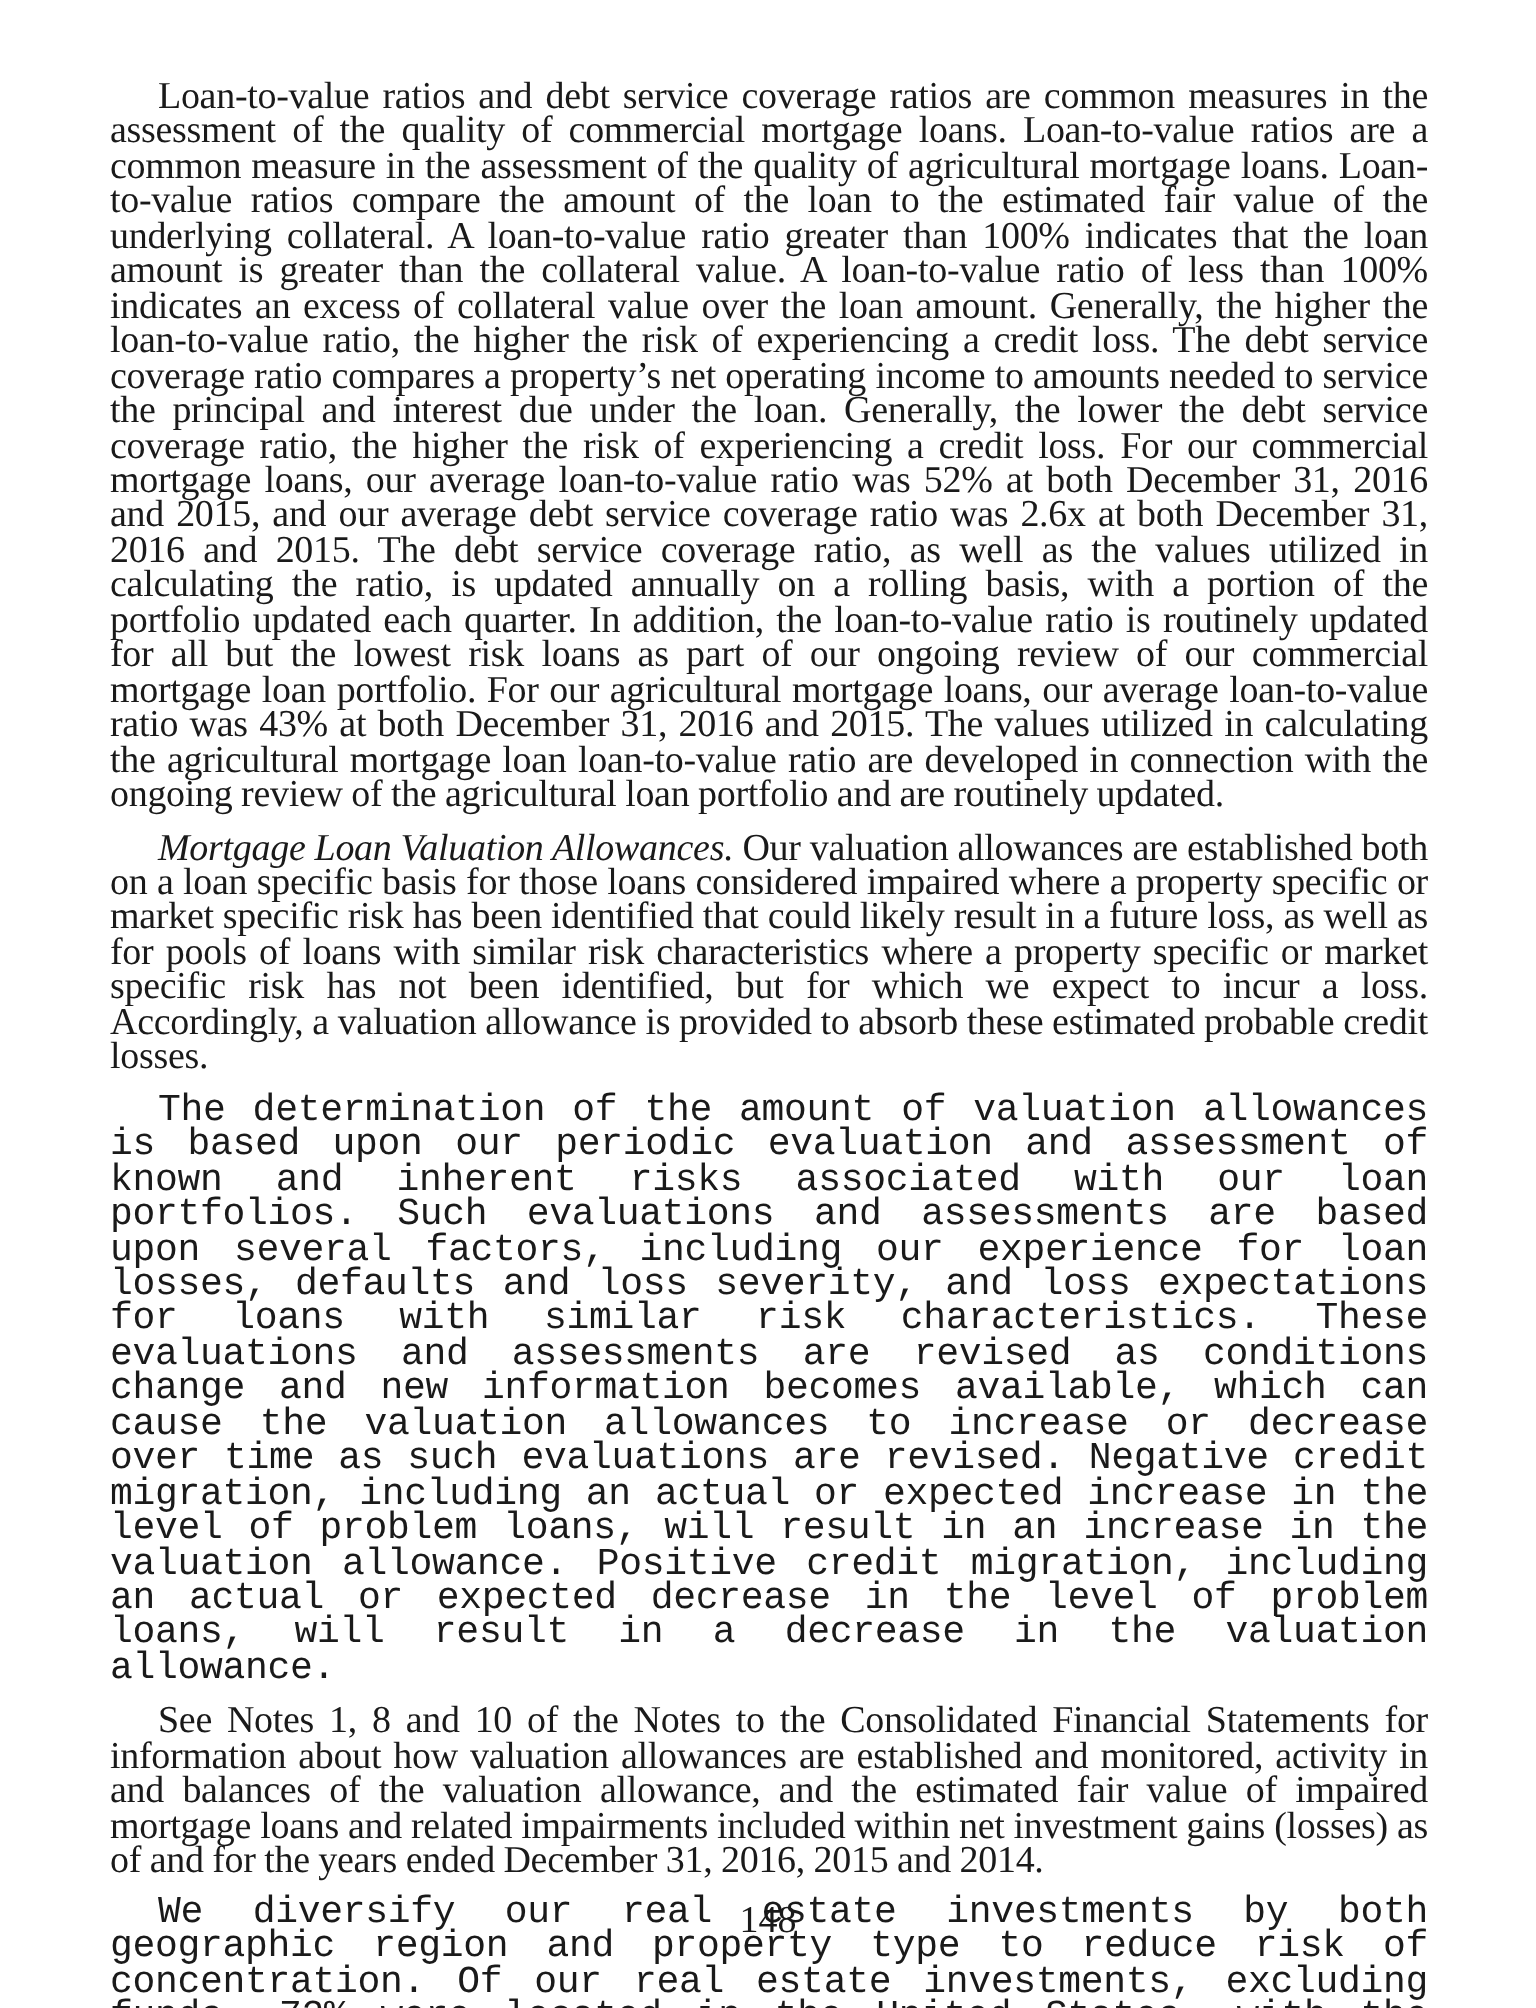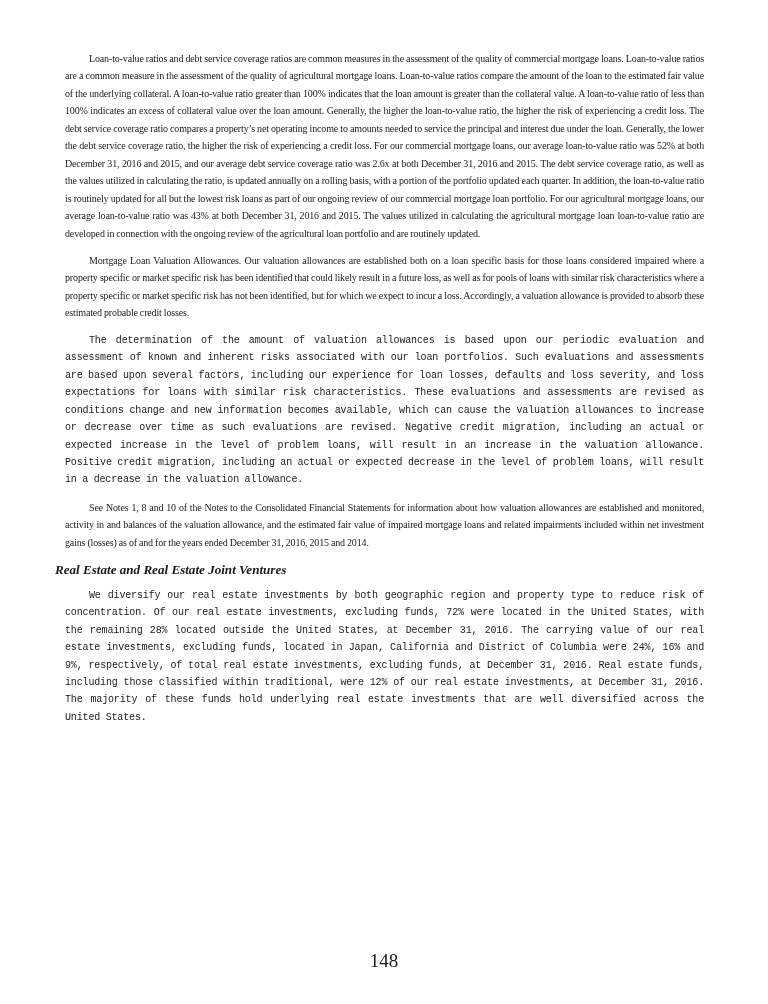--- a/index.html
+++ b/index.html
@@ -15,43 +15,43 @@
       font-family: "Liberation Serif", "DejaVu Serif", serif;
       color: #1a1a1a;
     }
     .page {
       position: absolute;
       left: 55px;
       top: 40px;
       width: 659px;
     }
     p {
-      margin: 10px;
-      font-size: 10px;
+      margin: 0;
+      font-size: 19px;
       line-height: 17.45px;
       text-align: justify;
       text-indent: 24px;
       letter-spacing: -0.15px;
       word-spacing: -0.3px;
     }
     p + p { margin-top: 9px; }
     .p1 { }
     .p2 { margin-top: 9px; }
     .p3 { margin-top: 9px; font-family: Liberation Mono, monospace; }
     .p4 { margin-top: 9px; }
     .section-heading {
       margin: 8px 0 0 0;
       font-size: 13.1px;
       line-height: 17.45px;
       font-weight: bold;
       font-style: italic;
       text-indent: 0;
     }
     .p5 { margin-top: 8px; font-family: Liberation Mono, monospace; }
-    .lead-in { }
+    .lead-in { font-style: italic; }
     .page-number {
       position: absolute;
       top: 950px;
       left: 0;
       width: 768px;
       text-align: center;
       font-size: 19px;
     }
   </style>
 </head>
@@ -59,18 +59,17 @@
 
 <div class="page">
   <p class="p1">Loan-to-value ratios and debt service coverage ratios are common measures in the assessment of the quality of commercial mortgage loans. Loan-to-value ratios are a common measure in the assessment of the quality of agricultural mortgage loans. Loan-to-value ratios compare the amount of the loan to the estimated fair value of the underlying collateral. A loan-to-value ratio greater than 100% indicates that the loan amount is greater than the collateral value. A loan-to-value ratio of less than 100% indicates an excess of collateral value over the loan amount. Generally, the higher the loan-to-value ratio, the higher the risk of experiencing a credit loss. The debt service coverage ratio compares a property’s net operating income to amounts needed to service the principal and interest due under the loan. Generally, the lower the debt service coverage ratio, the higher the risk of experiencing a credit loss. For our commercial mortgage loans, our average loan-to-value ratio was 52% at both December 31, 2016 and 2015, and our average debt service coverage ratio was 2.6x at both December 31, 2016 and 2015. The debt service coverage ratio, as well as the values utilized in calculating the ratio, is updated annually on a rolling basis, with a portion of the portfolio updated each quarter. In addition, the loan-to-value ratio is routinely updated for all but the lowest risk loans as part of our ongoing review of our commercial mortgage loan portfolio. For our agricultural mortgage loans, our average loan-to-value ratio was 43% at both December 31, 2016 and 2015. The values utilized in calculating the agricultural mortgage loan loan-to-value ratio are developed in connection with the ongoing review of the agricultural loan portfolio and are routinely updated.</p>
 
   <p class="p2"><span class="lead-in">Mortgage Loan Valuation Allowances.</span><span> Our valuation allowances are established both on a loan specific basis for those loans considered impaired where a property specific or market specific risk has been identified that could likely result in a future loss, as well as for pools of loans with similar risk characteristics where a property specific or market specific risk has not been identified, but for which we expect to incur a loss. Accordingly, a valuation allowance is provided to absorb these estimated probable credit losses.</span></p>
 
   <p class="p3">The determination of the amount of valuation allowances is based upon our periodic evaluation and assessment of known and inherent risks associated with our loan portfolios. Such evaluations and assessments are based upon several factors, including our experience for loan losses, defaults and loss severity, and loss expectations for loans with similar risk characteristics. These evaluations and assessments are revised as conditions change and new information becomes available, which can cause the valuation allowances to increase or decrease over time as such evaluations are revised. Negative credit migration, including an actual or expected increase in the level of problem loans, will result in an increase in the valuation allowance. Positive credit migration, including an actual or expected decrease in the level of problem loans, will result in a decrease in the valuation allowance.</p>
 
   <p class="p4">See Notes 1, 8 and 10 of the Notes to the Consolidated Financial Statements for information about how valuation allowances are established and monitored, activity in and balances of the valuation allowance, and the estimated fair value of impaired mortgage loans and related impairments included within net investment gains (losses) as of and for the years ended December 31, 2016, 2015 and 2014.</p>
 
-  <div class="section-heading">Real Estate and Real Estate Joint Ventures</div>
 
   <p class="p5">We diversify our real estate investments by both geographic region and property type to reduce risk of concentration. Of our real estate investments, excluding funds, 72% were located in the United States, with the remaining 28% located outside the United States, at December 31, 2016. The carrying value of our real estate investments, excluding funds, located in Japan, California and District of Columbia were 24%, 16% and 9%, respectively, of total real estate investments, excluding funds, at December 31, 2016. Real estate funds, including those classified within traditional, were 12% of our real estate investments, at December 31, 2016. The majority of these funds hold underlying real estate investments that are well diversified across the United States.</p>
 </div>
 
 <div class="page-number">148</div>
 
 </body></html>

